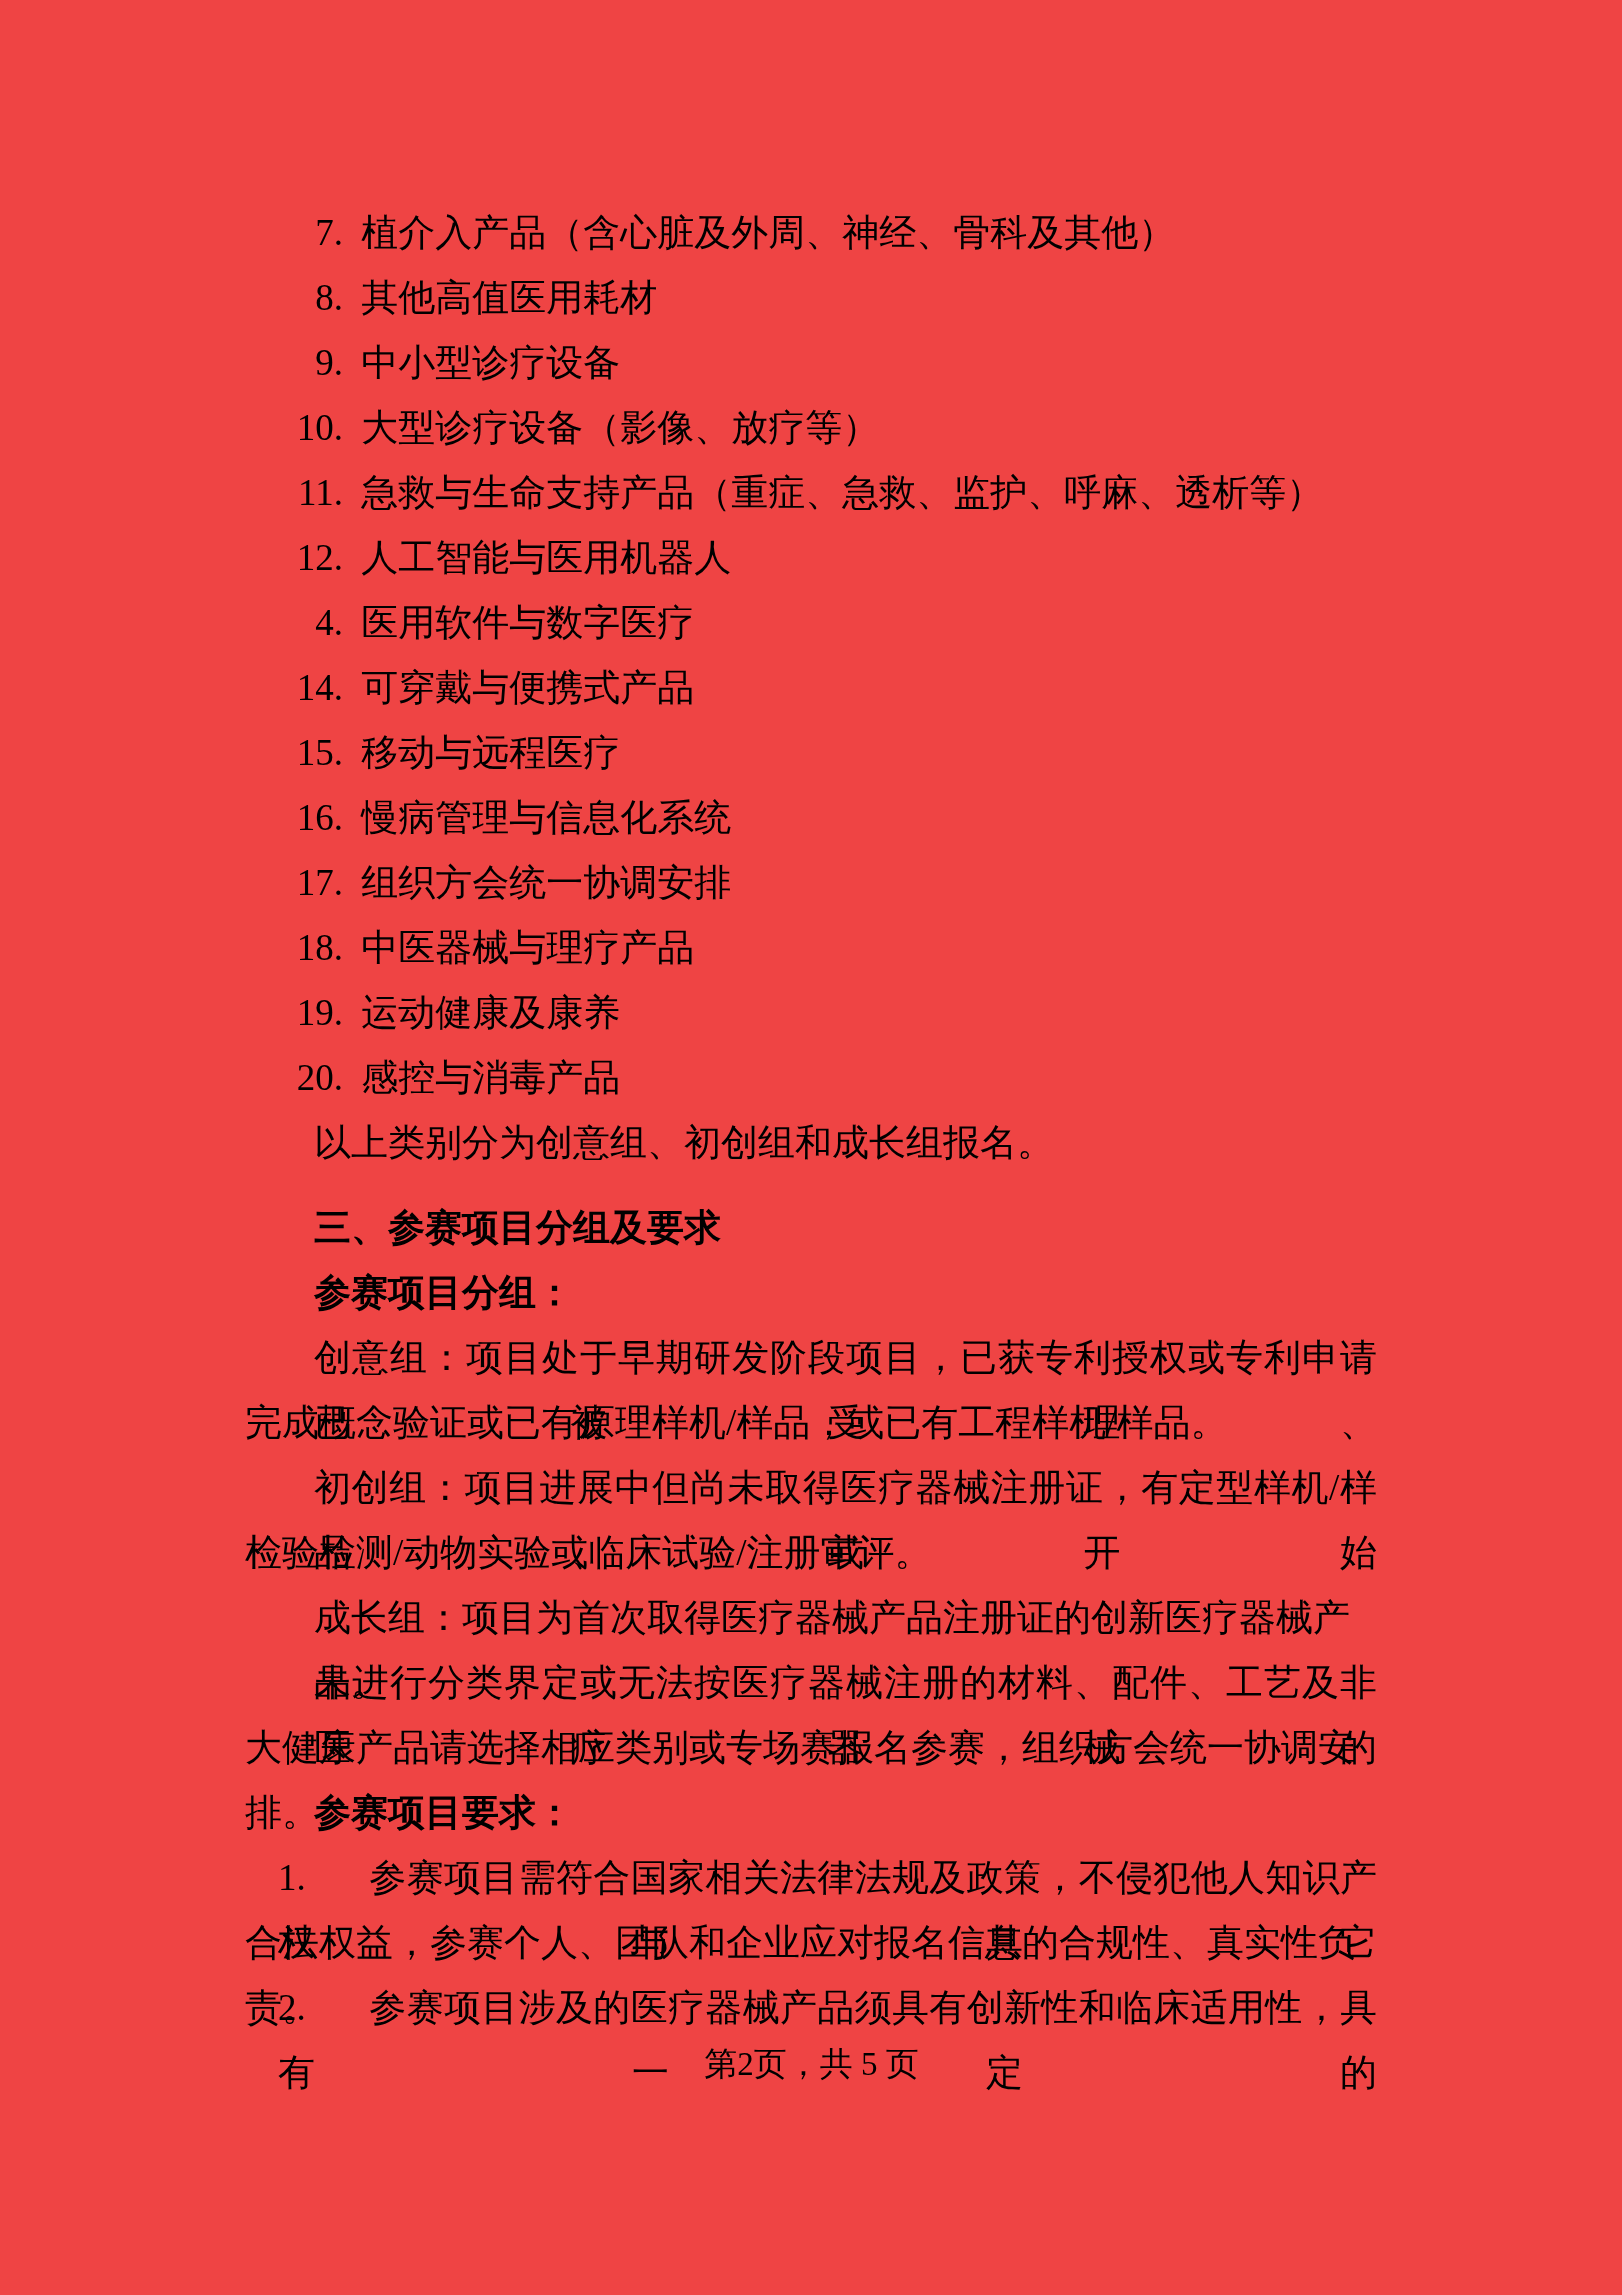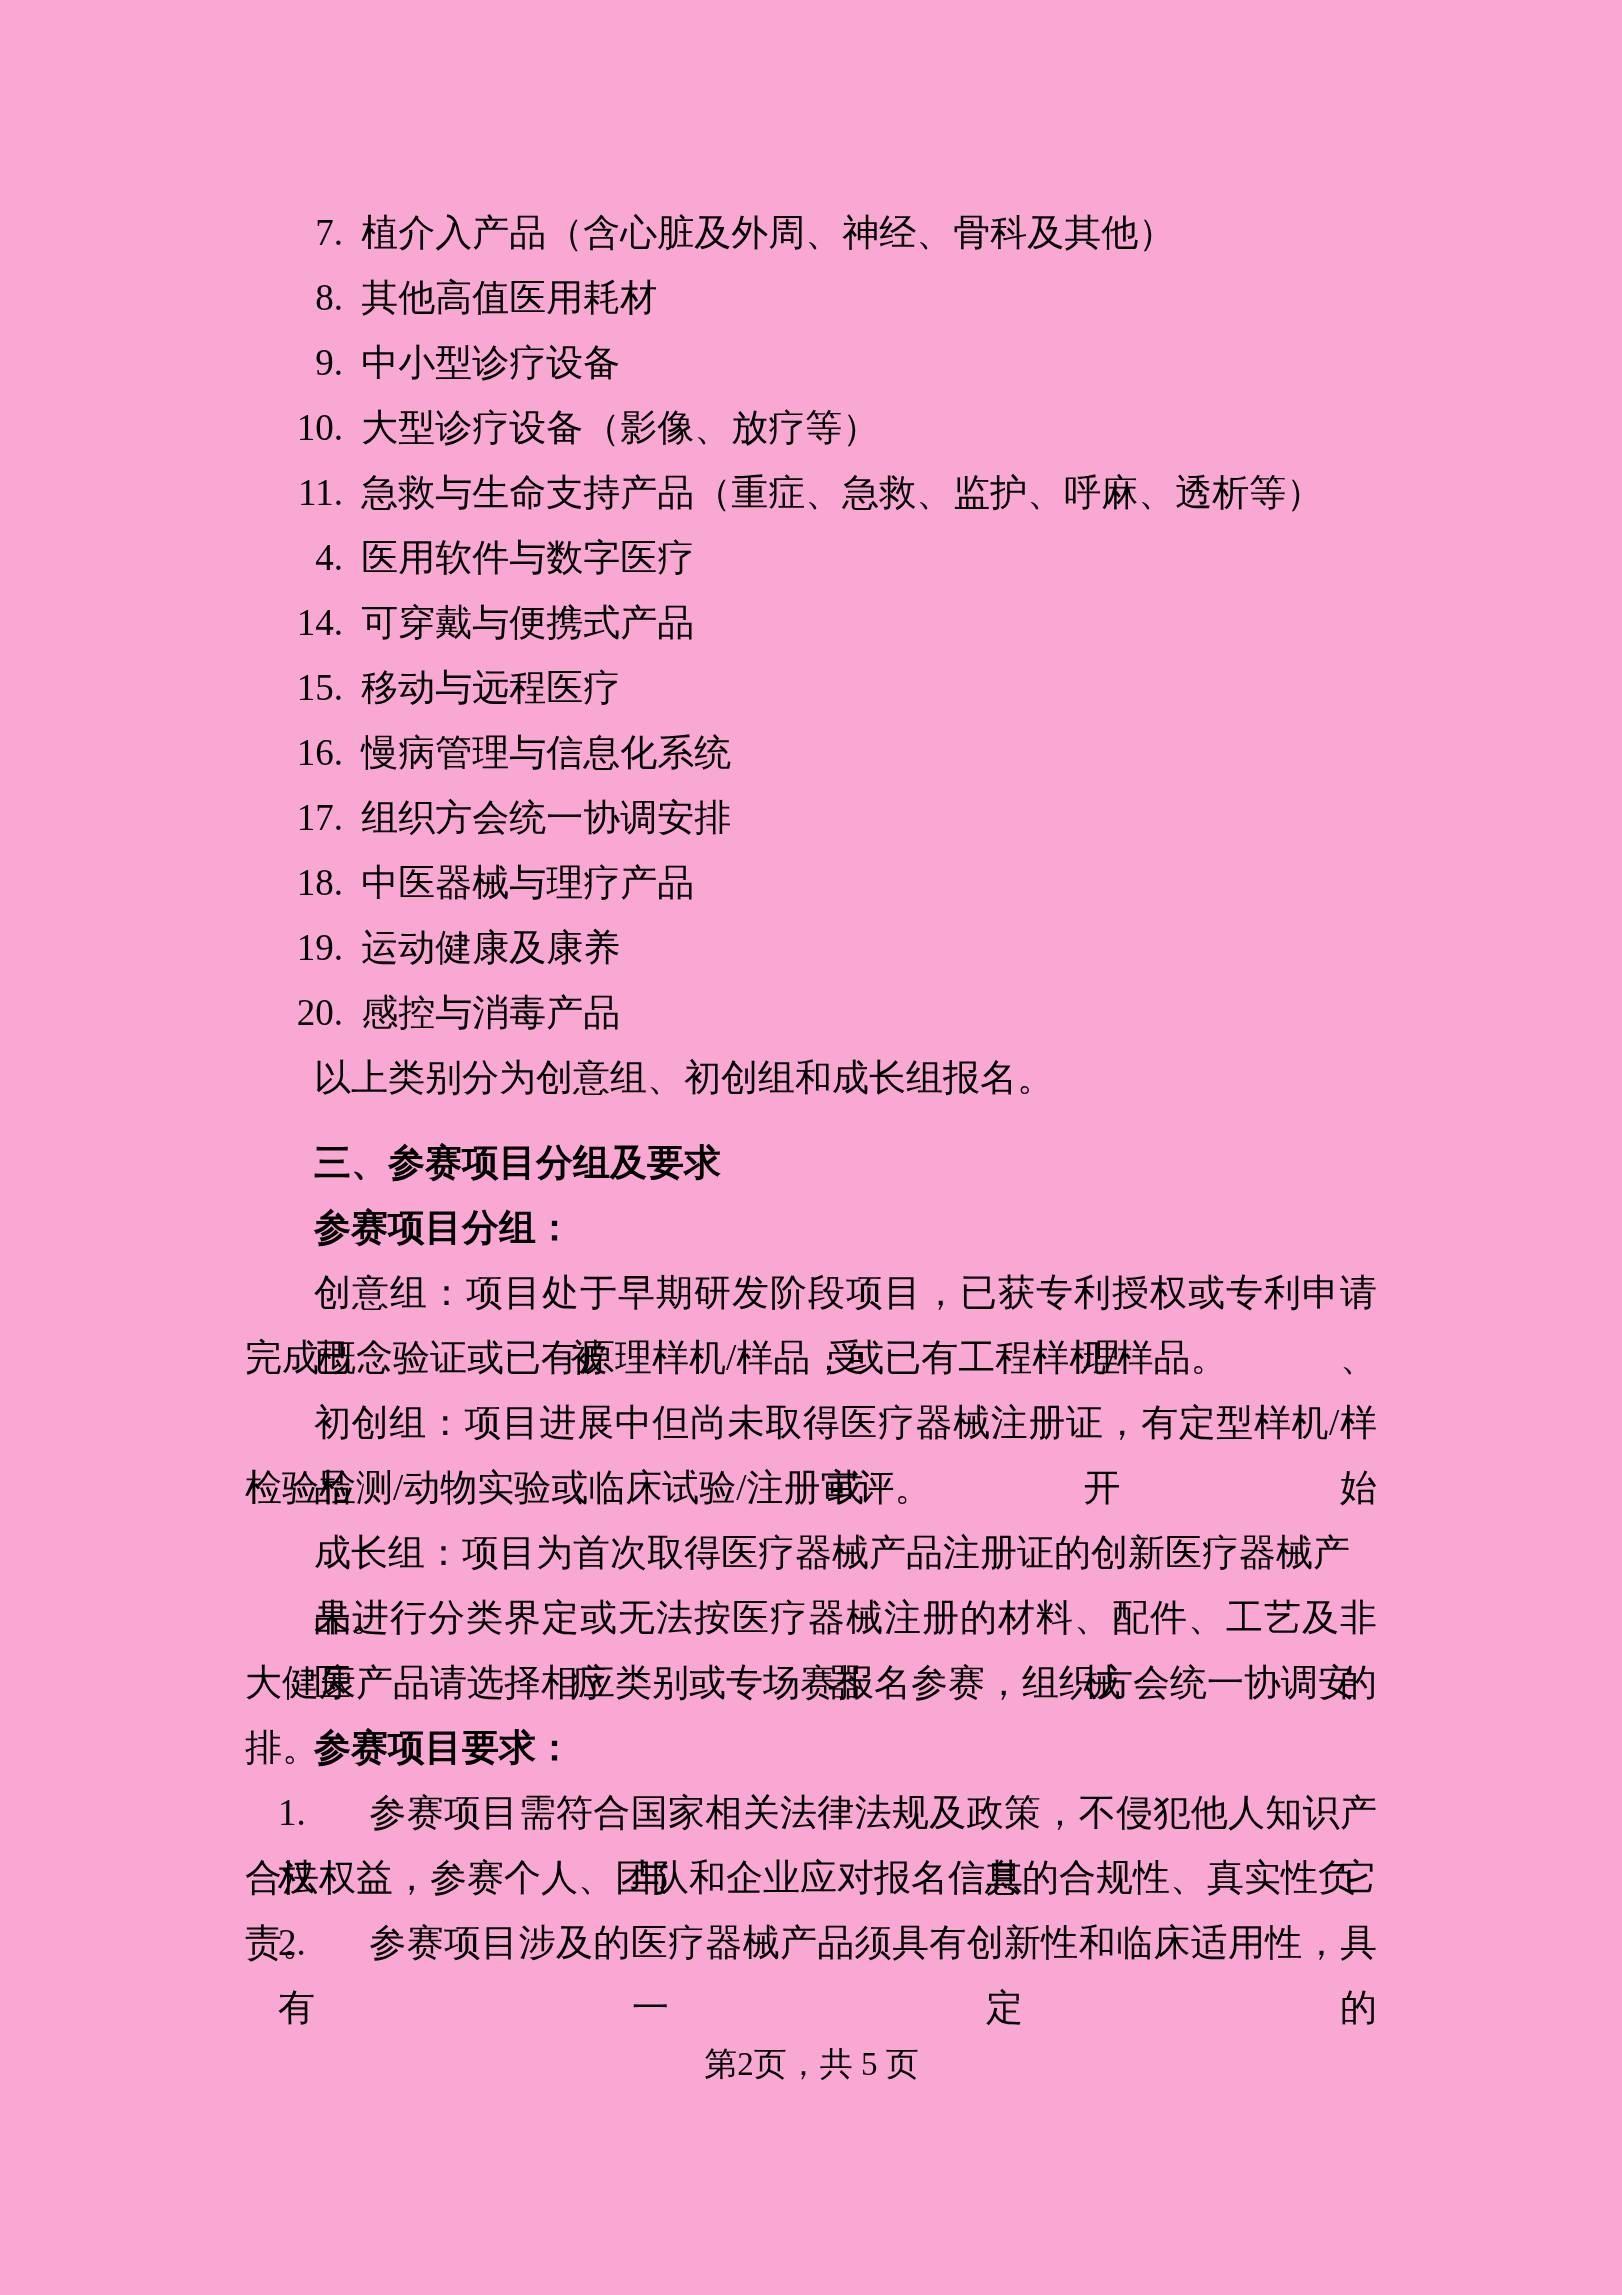--- a/index.html
+++ b/index.html
@@ -1,19 +1,19 @@
 <!DOCTYPE html>
 <html style="font-size:10.5px"><head>
 <meta charset="utf-8">
 <style>
   html,body{margin:0;padding:0;background:#ffffff;}
   .page{
     position:relative;
     width:1623px;height:2295px;
-    background:#f9a8d4;
+    background:#ef4444;
     color:#000000;
     font-family:"Liberation Serif","DejaVu Serif",serif;
     font-size:37px;
     overflow:hidden;
   }
   .content{
     position:absolute;
     top:200px;left:245px;
     width:1132px;
   }
@@ -37,20 +37,21 @@
 <body>
 
 <div class="page">
   <div class="content">
 
     <div class="line list"><span class="num">7.</span><span class="txt">植介入产品（含心脏及外周、神经、骨科及其他）</span></div>
     <div class="line list"><span class="num">8.</span><span class="txt">其他高值医用耗材</span></div>
     <div class="line list"><span class="num">9.</span><span class="txt">中小型诊疗设备</span></div>
     <div class="line list"><span class="num">10.</span><span class="txt">大型诊疗设备（影像、放疗等）</span></div>
     <div class="line list"><span class="num">11.</span><span class="txt">急救与生命支持产品（重症、急救、监护、呼麻、透析等）</span></div>
+    <div class="line list"><span class="num">12.</span><span class="txt">人工智能与医用机器人</span></div>
     <div class="line list"><span class="num">4.</span><span class="txt">医用软件与数字医疗</span></div>
     <div class="line list"><span class="num">14.</span><span class="txt">可穿戴与便携式产品</span></div>
     <div class="line list"><span class="num">15.</span><span class="txt">移动与远程医疗</span></div>
     <div class="line list"><span class="num">16.</span><span class="txt">慢病管理与信息化系统</span></div>
     <div class="line list"><span class="num">17.</span><span class="txt">组织方会统一协调安排</span></div>
     <div class="line list"><span class="num">18.</span><span class="txt">中医器械与理疗产品</span></div>
     <div class="line list"><span class="num">19.</span><span class="txt">运动健康及康养</span></div>
     <div class="line list"><span class="num">20.</span><span class="txt">感控与消毒产品</span></div>
 
     <div class="line indent">以上类别分为创意组、初创组和成长组报名。</div>

